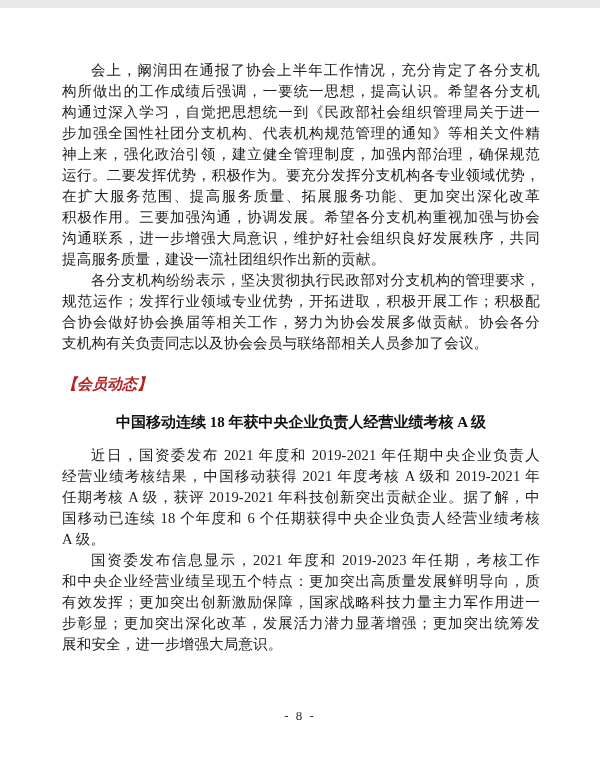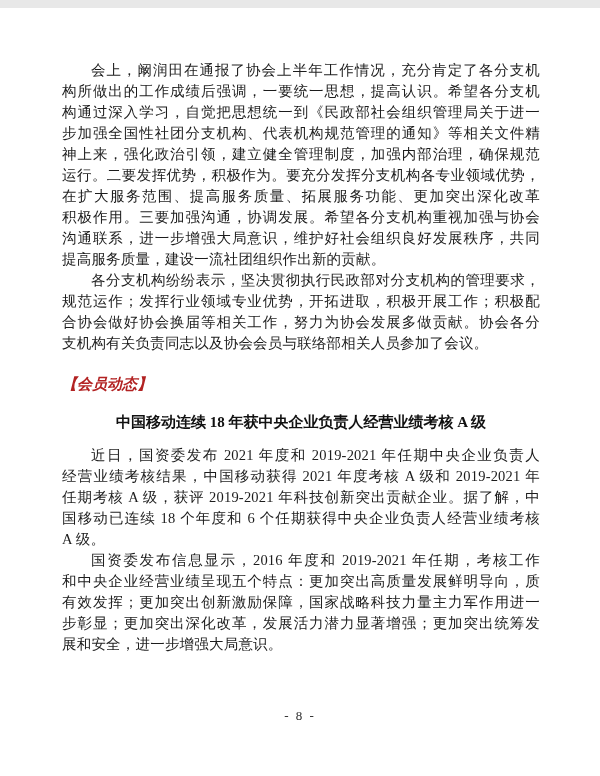--- a/index.html
+++ b/index.html
@@ -91,21 +91,21 @@
 
     <div class="para article-start">
       <div class="ln ind">近日，国资委发布 2021 年度和 2019-2021 年任期中央企业负责人</div>
       <div class="ln">经营业绩考核结果，中国移动获得 2021 年度考核 A 级和 2019-2021 年</div>
       <div class="ln">任期考核 A 级，获评 2019-2021 年科技创新突出贡献企业。据了解，中</div>
       <div class="ln">国移动已连续 18 个年度和 6 个任期获得中央企业负责人经营业绩考核</div>
       <div class="ln end">A 级。</div>
     </div>
 
     <div class="para">
-      <div class="ln ind">国资委发布信息显示，2016 年度和 2019-2021 年任期，考核工作</div>
+      <div class="ln ind">国资委发布信息显示，2021 年度和 2019-2023 年任期，考核工作</div>
       <div class="ln">和中央企业经营业绩呈现五个特点：更加突出高质量发展鲜明导向，质</div>
       <div class="ln">有效发挥；更加突出创新激励保障，国家战略科技力量主力军作用进一</div>
       <div class="ln">步彰显；更加突出深化改革，发展活力潜力显著增强；更加突出统筹发</div>
       <div class="ln end">展和安全，进一步增强大局意识。</div>
     </div>
 
   </div>
 
   <div class="footer">- 8 -</div>
 </div>

